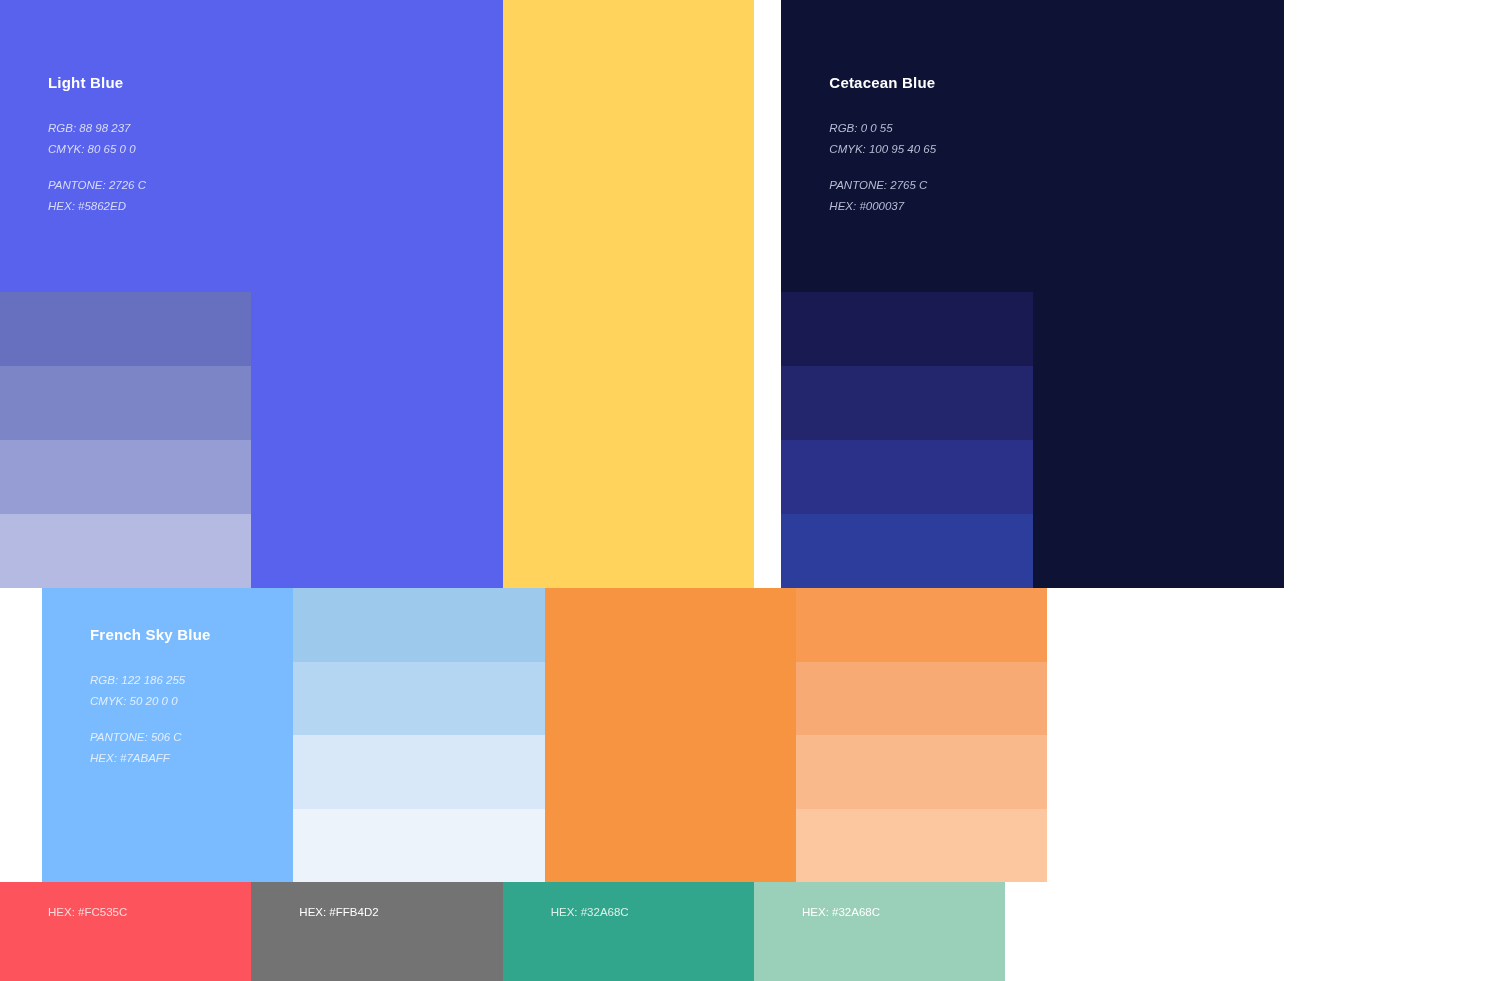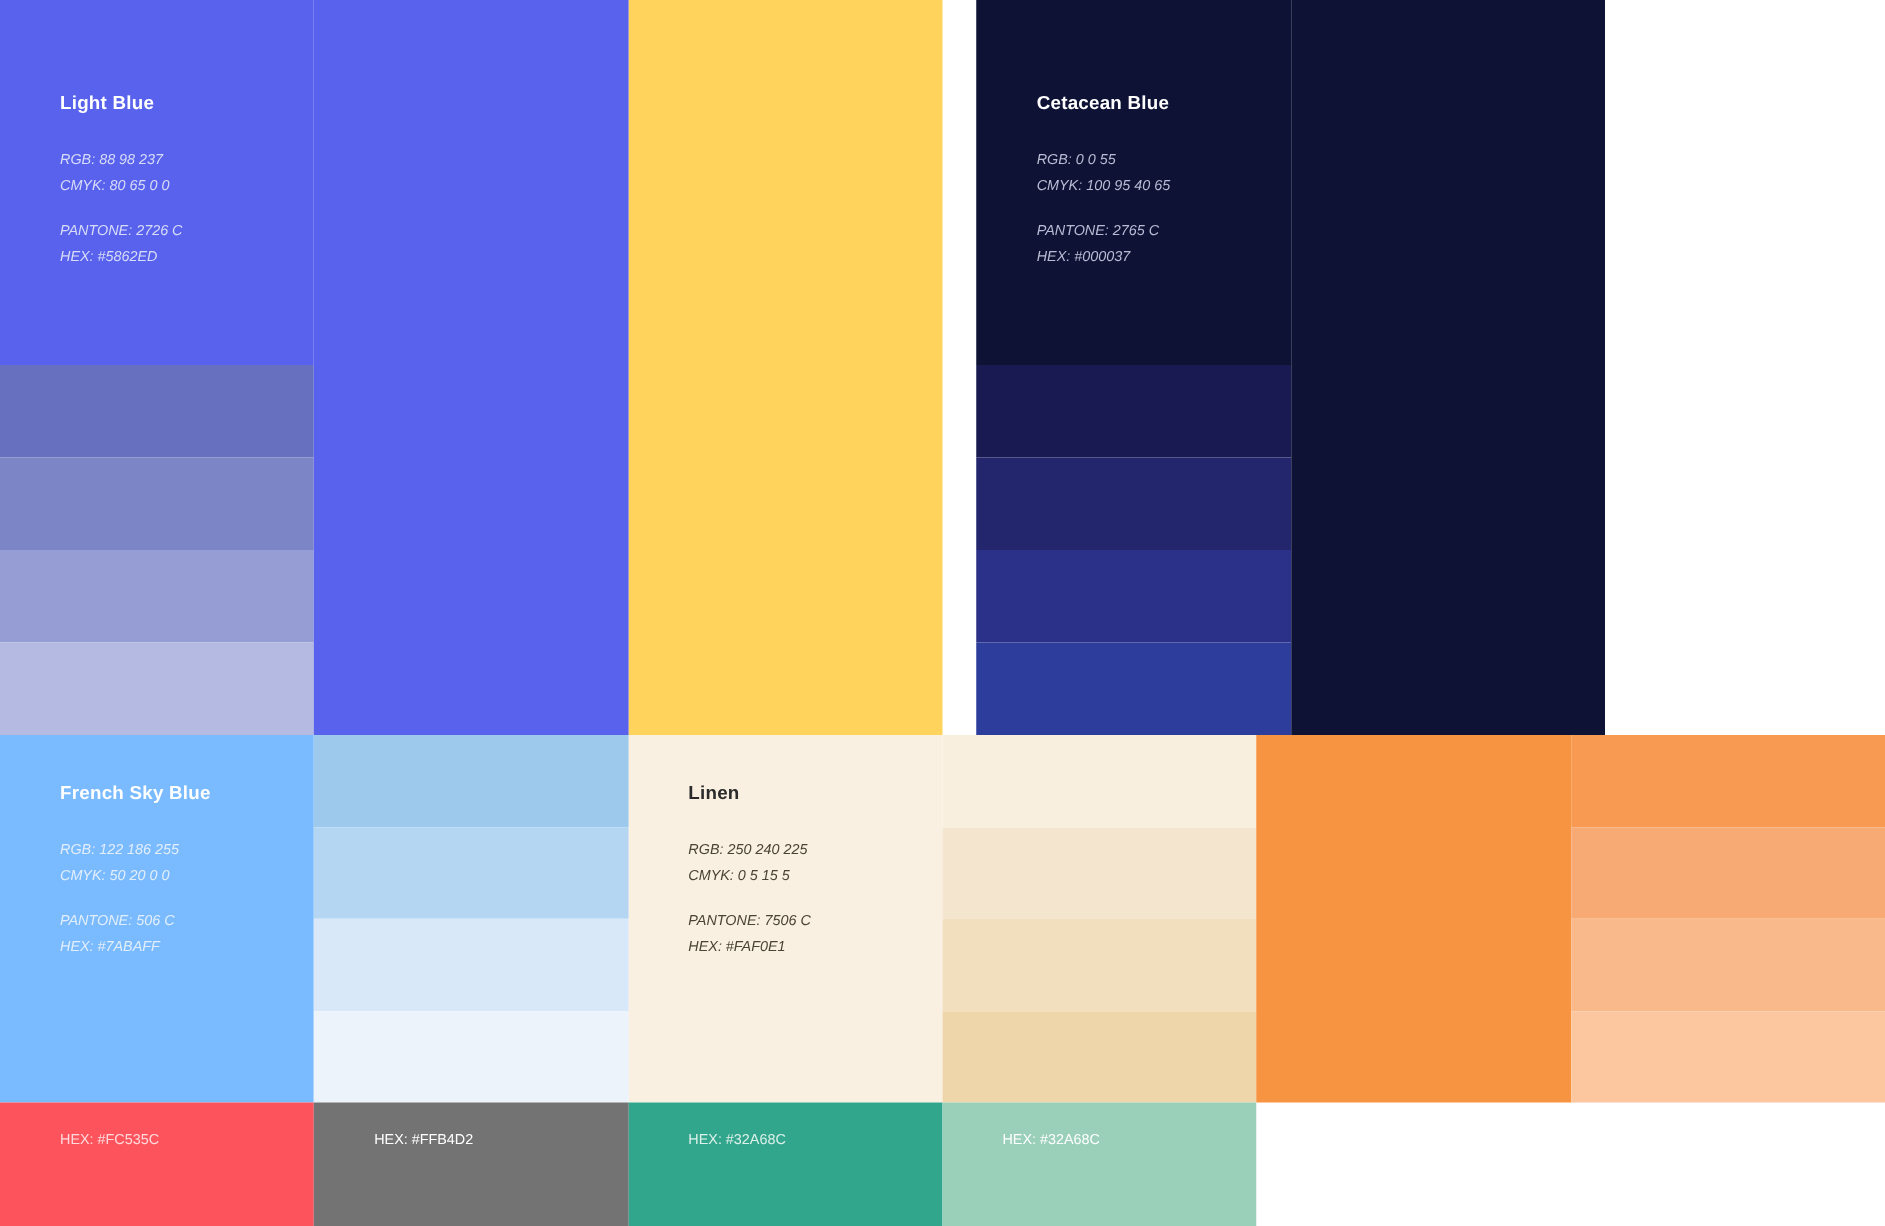--- a/index.html
+++ b/index.html
@@ -18,21 +18,21 @@
   }
 
   
   .row {
     position:absolute;
     left:0;
     width:1284px;
     display:flex;
   }
   .row-1 { top:0;   height:588px; }
-  .row-2 { top:588px; height:294px; }
+  .row-2 { top:588px; height:294px;margin-left:42px; }
 
   .col {
     position:relative;
     width:502.67px;
     height:100%;
     display:flex;
   }
 
   
   .swatch {
@@ -182,41 +182,20 @@
         </div>
       </div>
       <div class="tints">
         <div class="band" style="height:74px;background:#9CC9EC"></div>
         <div class="band" style="height:73px;background:#B4D6F2"></div>
         <div class="band" style="height:74px;background:#D8E8F8"></div>
         <div class="band" style="height:73px;background:#EDF3FB"></div>
       </div>
     </div>
 
-    <div class="col">
-      <div class="swatch">
-        <div class="swatch-inner">
-          <div class="band" style="height:294px;background:#FAF0E1"></div>
-        </div>
-        <div class="info">
-          <div class="color-name" style="color:#2B2B2B">Linen</div>
-          <div class="spec" style="color:#4A4436">RGB: 250 240 225</div>
-          <div class="spec" style="color:#4A4436">CMYK: 0 5 15 5</div>
-          <div class="spec-gap"></div>
-          <div class="spec" style="color:#4A4436">PANTONE: 7506 C</div>
-          <div class="spec" style="color:#4A4436">HEX: #FAF0E1</div>
-        </div>
-      </div>
-      <div class="tints">
-        <div class="band" style="height:74px;background:#F8EFDF"></div>
-        <div class="band" style="height:73px;background:#F4E5CE"></div>
-        <div class="band" style="height:74px;background:#F2DFBE"></div>
-        <div class="band" style="height:73px;background:#EFD6AA"></div>
-      </div>
-    </div>
 
     <div class="col">
       <div class="swatch">
         <div class="swatch-inner">
           <div class="band" style="height:294px;background:#F79442"></div>
         </div>
       </div>
       <div class="tints">
         <div class="band" style="height:74px;background:#F89A52"></div>
         <div class="band" style="height:73px;background:#F7AA74"></div>

